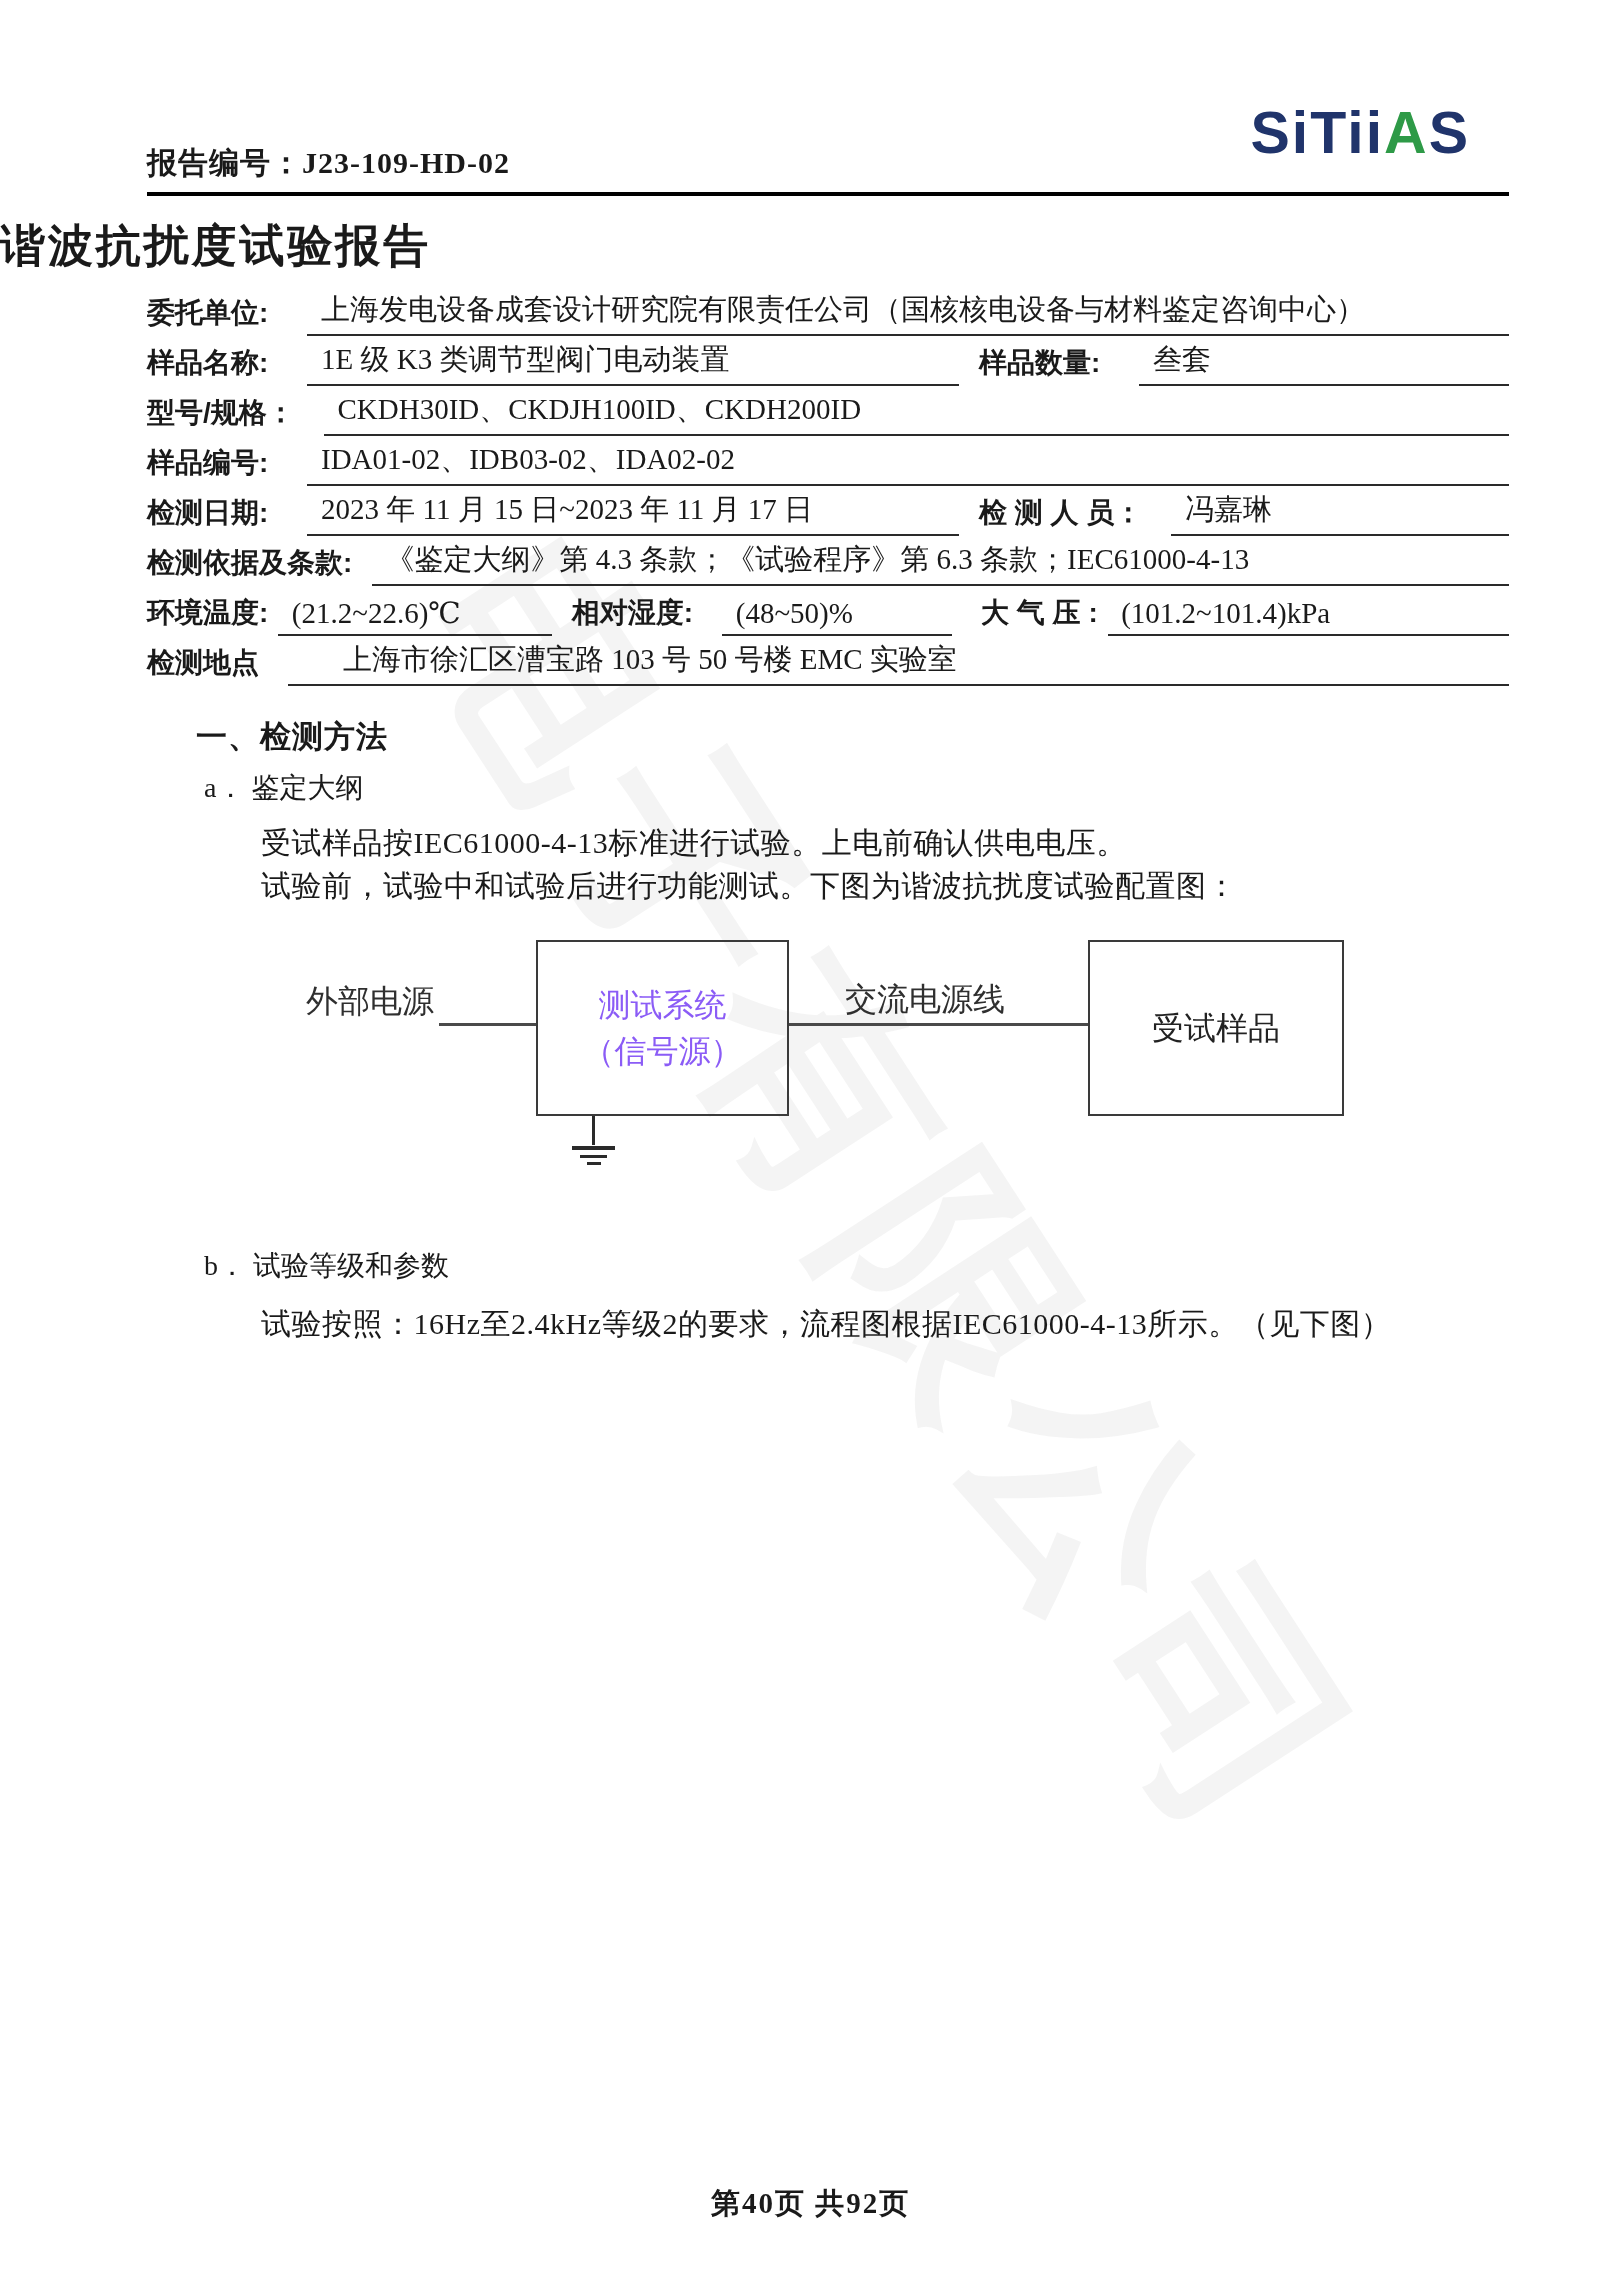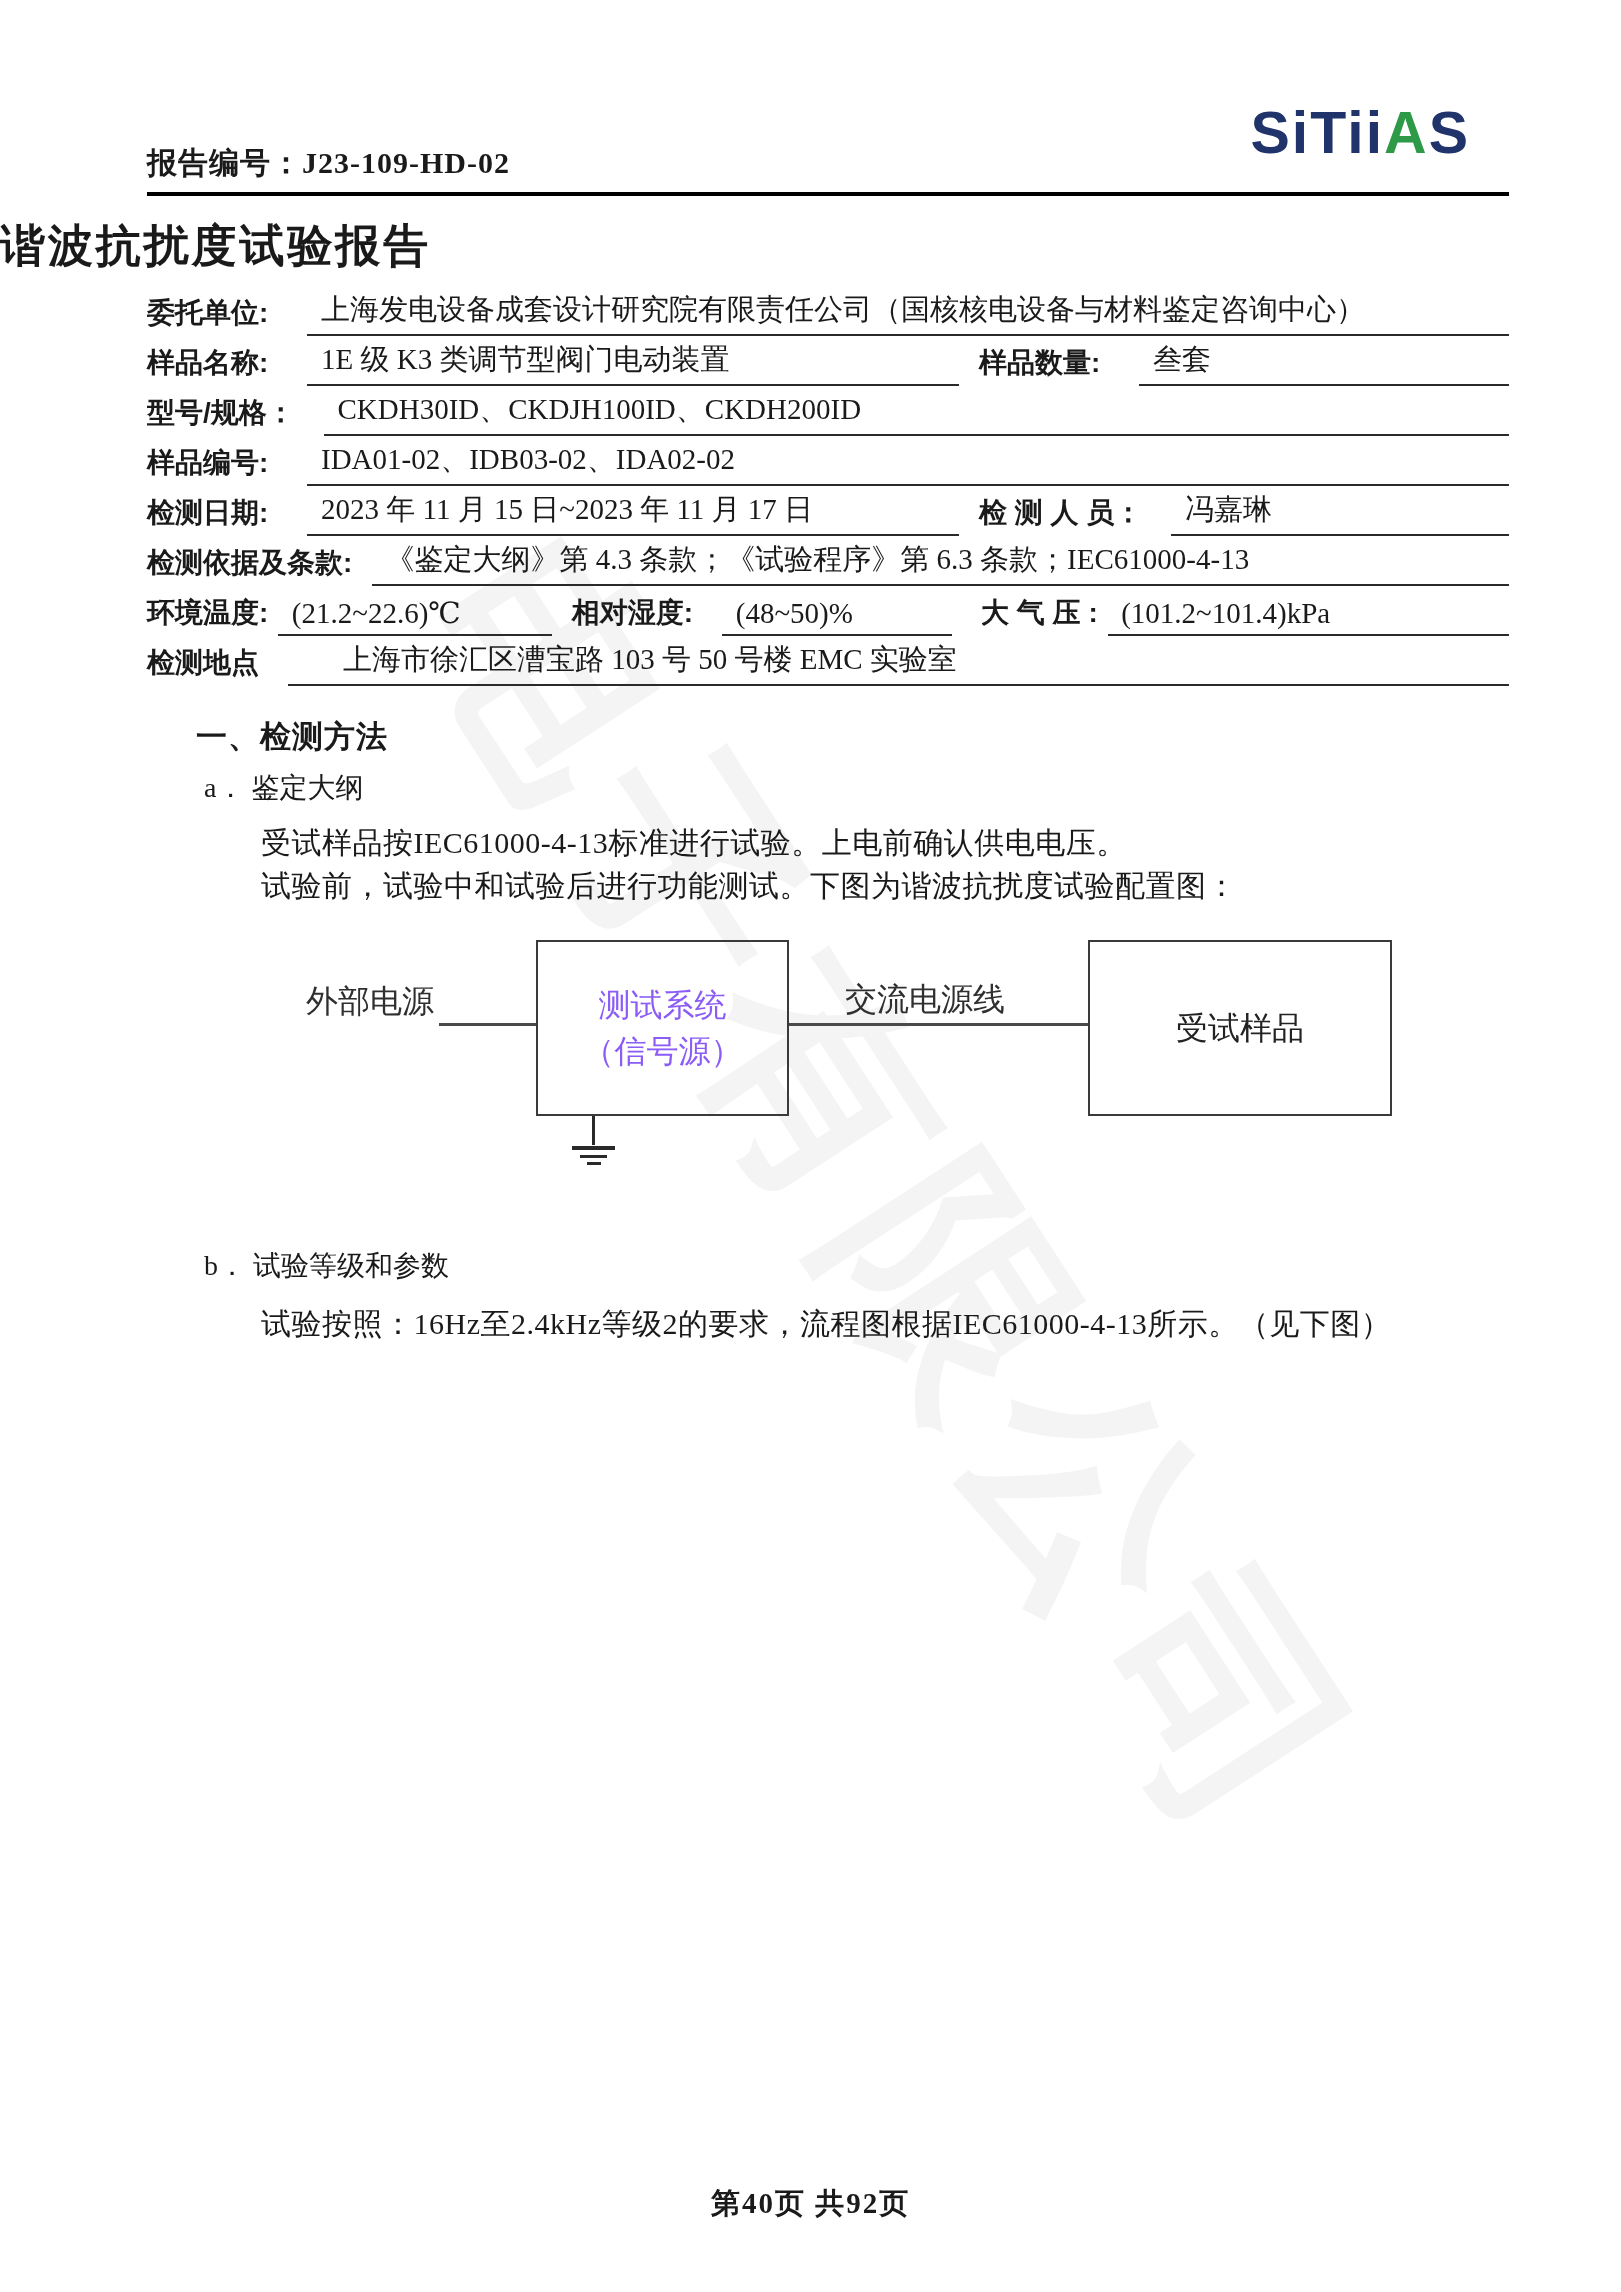--- a/index.html
+++ b/index.html
@@ -75,21 +75,21 @@
   .wire { position:absolute; height:2.9px; background:#4a4a4a; }
   .wire1 { left:439px; top:1023px; width:97px; }
   .wire2 { left:789px; top:1023px; width:299px; }
   .dbox {
     position:absolute; border:2.9px solid #3a3a3a; background:transparent;
     display:flex; flex-direction:column; align-items:center; justify-content:center;
     font-family:"Liberation Sans","DejaVu Sans",sans-serif; font-size:32px;
     line-height:1.45; text-align:center;
   }
   .box-ts { left:536px; top:940px; width:253px; height:176px; color:#8b5cf6; }
-  .box-eut{ left:1088px; top:940px; width:304px; height:176px; color:#222; }
+  .box-eut{ left:1088px; top:940px; width:256px; height:176px; color:#222; }
   .gnd-stem { position:absolute; left:592px; top:1116px; width:2.9px; height:29px; background:#2a2a2a; }
   .gnd-bar  { position:absolute; background:#2a2a2a; height:3.9px; }
   .gnd-b1 { left:572px; top:1146px; width:43px; }
   .gnd-b2 { left:580px; top:1155px; width:27.4px; height:2.9px; }
   .gnd-b3 { left:587px; top:1162px; width:13.7px; height:2.9px; }
   
   .footer {
     position:absolute; left:0; right:0; top:2184px; text-align:center;
     font-size:29px; font-weight:bold; letter-spacing:2px;
   }

